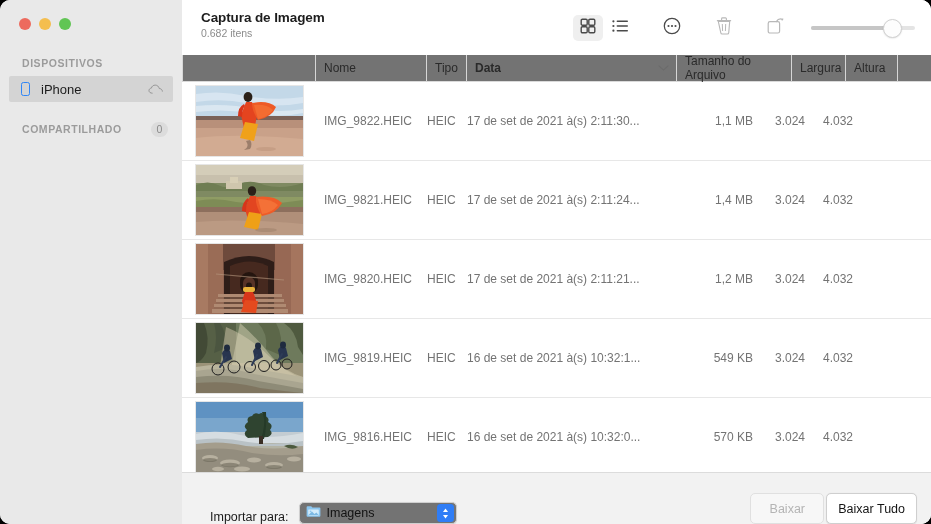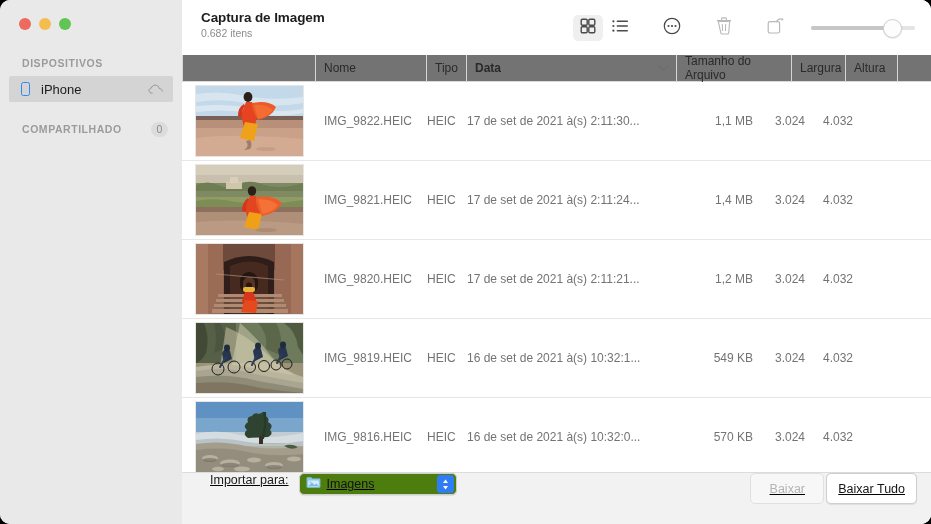--- a/index.html
+++ b/index.html
@@ -265,34 +265,33 @@
   .c-w    { width: 48px; text-align: right; padding-right: 8px; }
   .c-h    { width: 48px; text-align: right; padding-right: 8px; }
 
   
   .bottom-bar {
     height: 52px;
     flex: 0 0 52px;
     background: #f2f2f2;
     border-top: 1px solid #dcdcdc;
     display: flex;
-    align-items: flex-start;
+    align-items: flex-end;
     padding: 0 14px 0 28px;
     box-sizing: border-box;
-    text-decoration: underline;
   }
   .import-label {
     font-size: 12.5px;
     color: #1c1c1c;
     margin-right: 10px;
   }
   .popup {
     width: 158px;
     height: 22px;
-    background: #4d7c0f;
+    background: #737373;
     border: 0.5px solid #cfcfcf;
     border-radius: 5px;
     box-shadow: 0 0.5px 1px rgba(0,0,0,0.09);
     display: flex;
     align-items: center;
     padding: 0 2px 0 6px;
     box-sizing: border-box;
     position: relative;
   }
   .popup-label {

